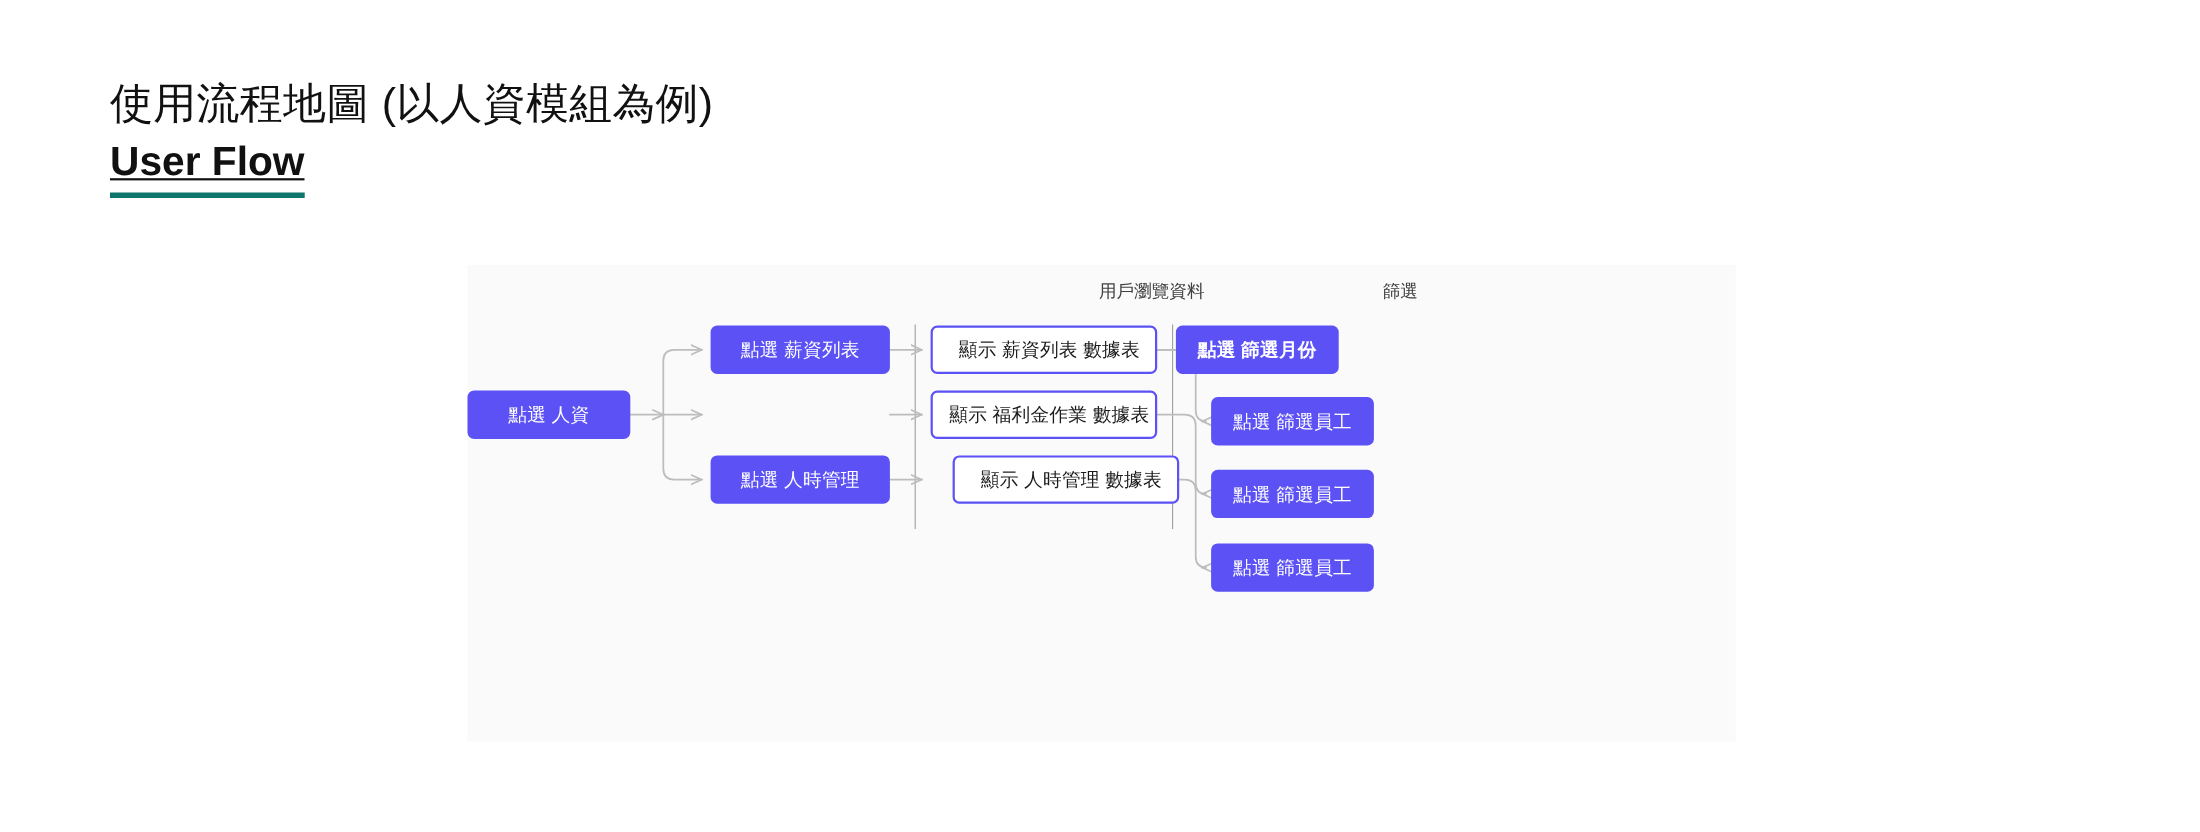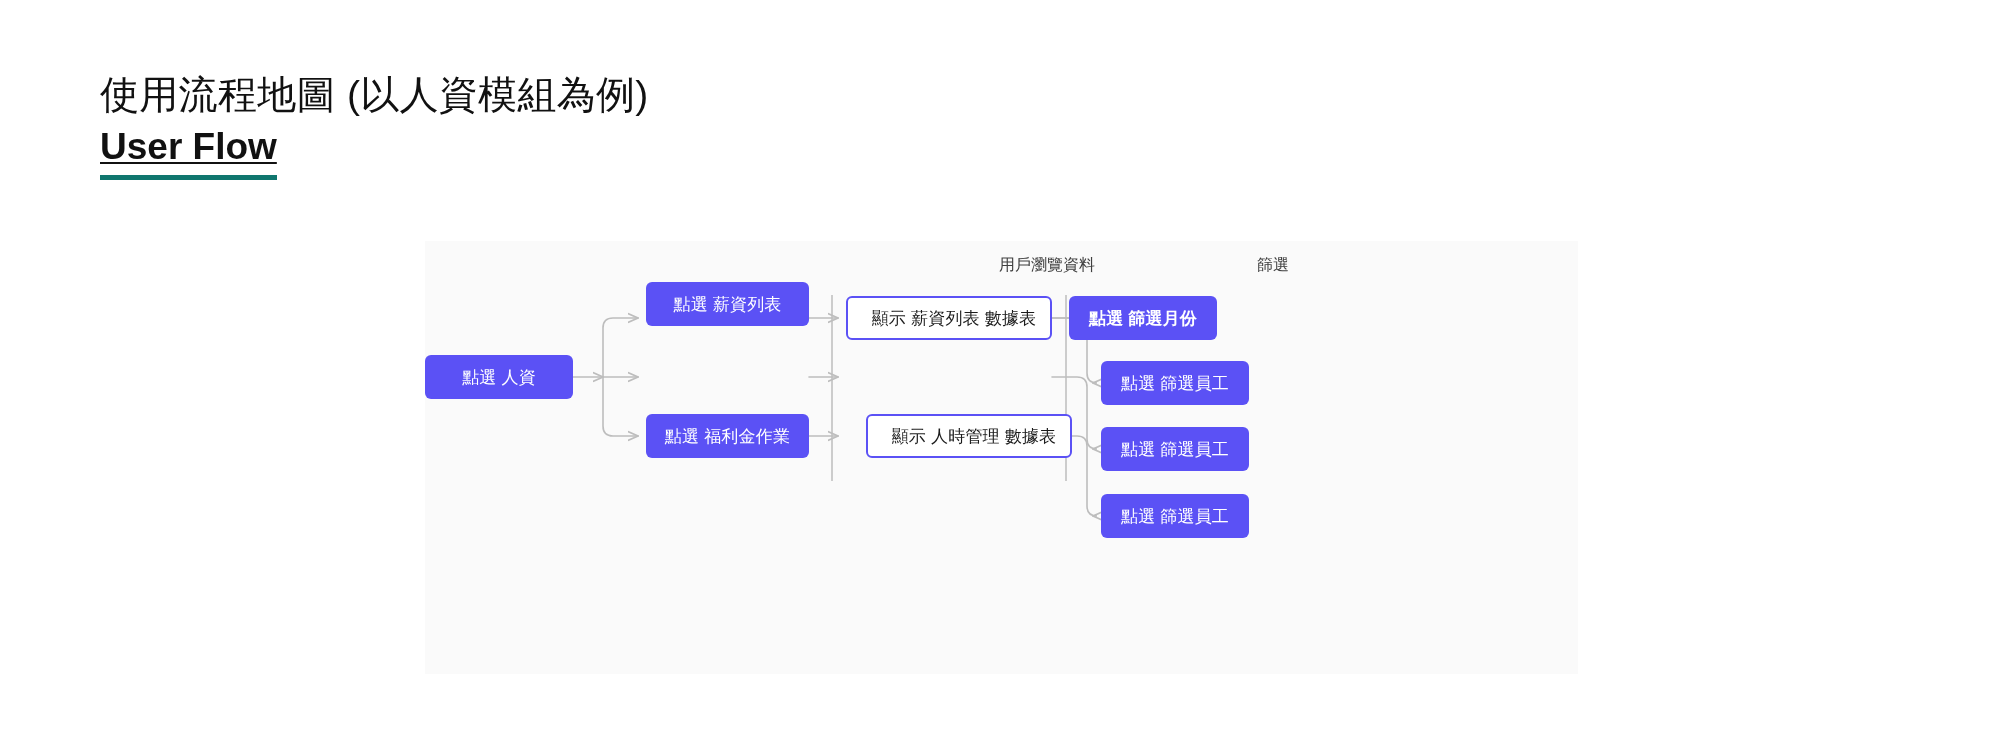--- a/index.html
+++ b/index.html
@@ -123,24 +123,25 @@
         <path d="M 627 136 H 652 Q 662 136 662 146 V 198 Q 662 208 672 208 H 668" marker-end="url(#arrowhead)"></path>
         <path d="M 627 195 H 652 Q 662 195 662 205 V 265 Q 662 275 672 275 H 668" marker-end="url(#arrowhead)"></path>
       </g>
     </svg>
 
     <div class="col-head" style="left:622px; top:14px;">用戶瀏覽資料</div>
     <div class="col-head" style="left:848px; top:14px;">篩選</div>
 
     <div class="node node-filled" style="left:0px; top:114px; width:148px; height:44px;">點選 人資</div>
 
-    <div class="node node-filled" style="left:221px; top:41px; width:163px; height:44px;">點選 薪資列表</div>
-    <div class="node node-filled" style="left:221px; top:173px; width:163px; height:44px;">點選 福利金作業</div>
+    <div class="node node-filled" style="left:221px; top:55px; width:163px; height:44px;">點選 薪資列表</div>
+    <div class="node node-filled" style="left:221px; top:173px; width:163px; height:44px;">點選 人時管理</div>
 
     <div class="node node-outline" style="left:421px; top:55px; width:206px; height:44px;">顯示 薪資列表 數據表</div>
+    <div class="node node-outline" style="left:421px; top:114px; width:206px; height:44px;">顯示 福利金作業 數據表</div>
     <div class="node node-outline" style="left:421px; top:173px; width:206px; height:44px;margin-left:20px;">顯示 人時管理 數據表</div>
 
     <div class="node node-filled" style="left:644px; top:55px; width:148px; height:44px;font-weight:bold;">點選 篩選月份</div>
     <div class="node node-filled" style="left:676px; top:120px; width:148px; height:44px;">點選 篩選員工</div>
     <div class="node node-filled" style="left:676px; top:186px; width:148px; height:44px;">點選 篩選員工</div>
     <div class="node node-filled" style="left:676px; top:253px; width:148px; height:44px;">點選 篩選員工</div>
 
   </div>
 </div>
 

